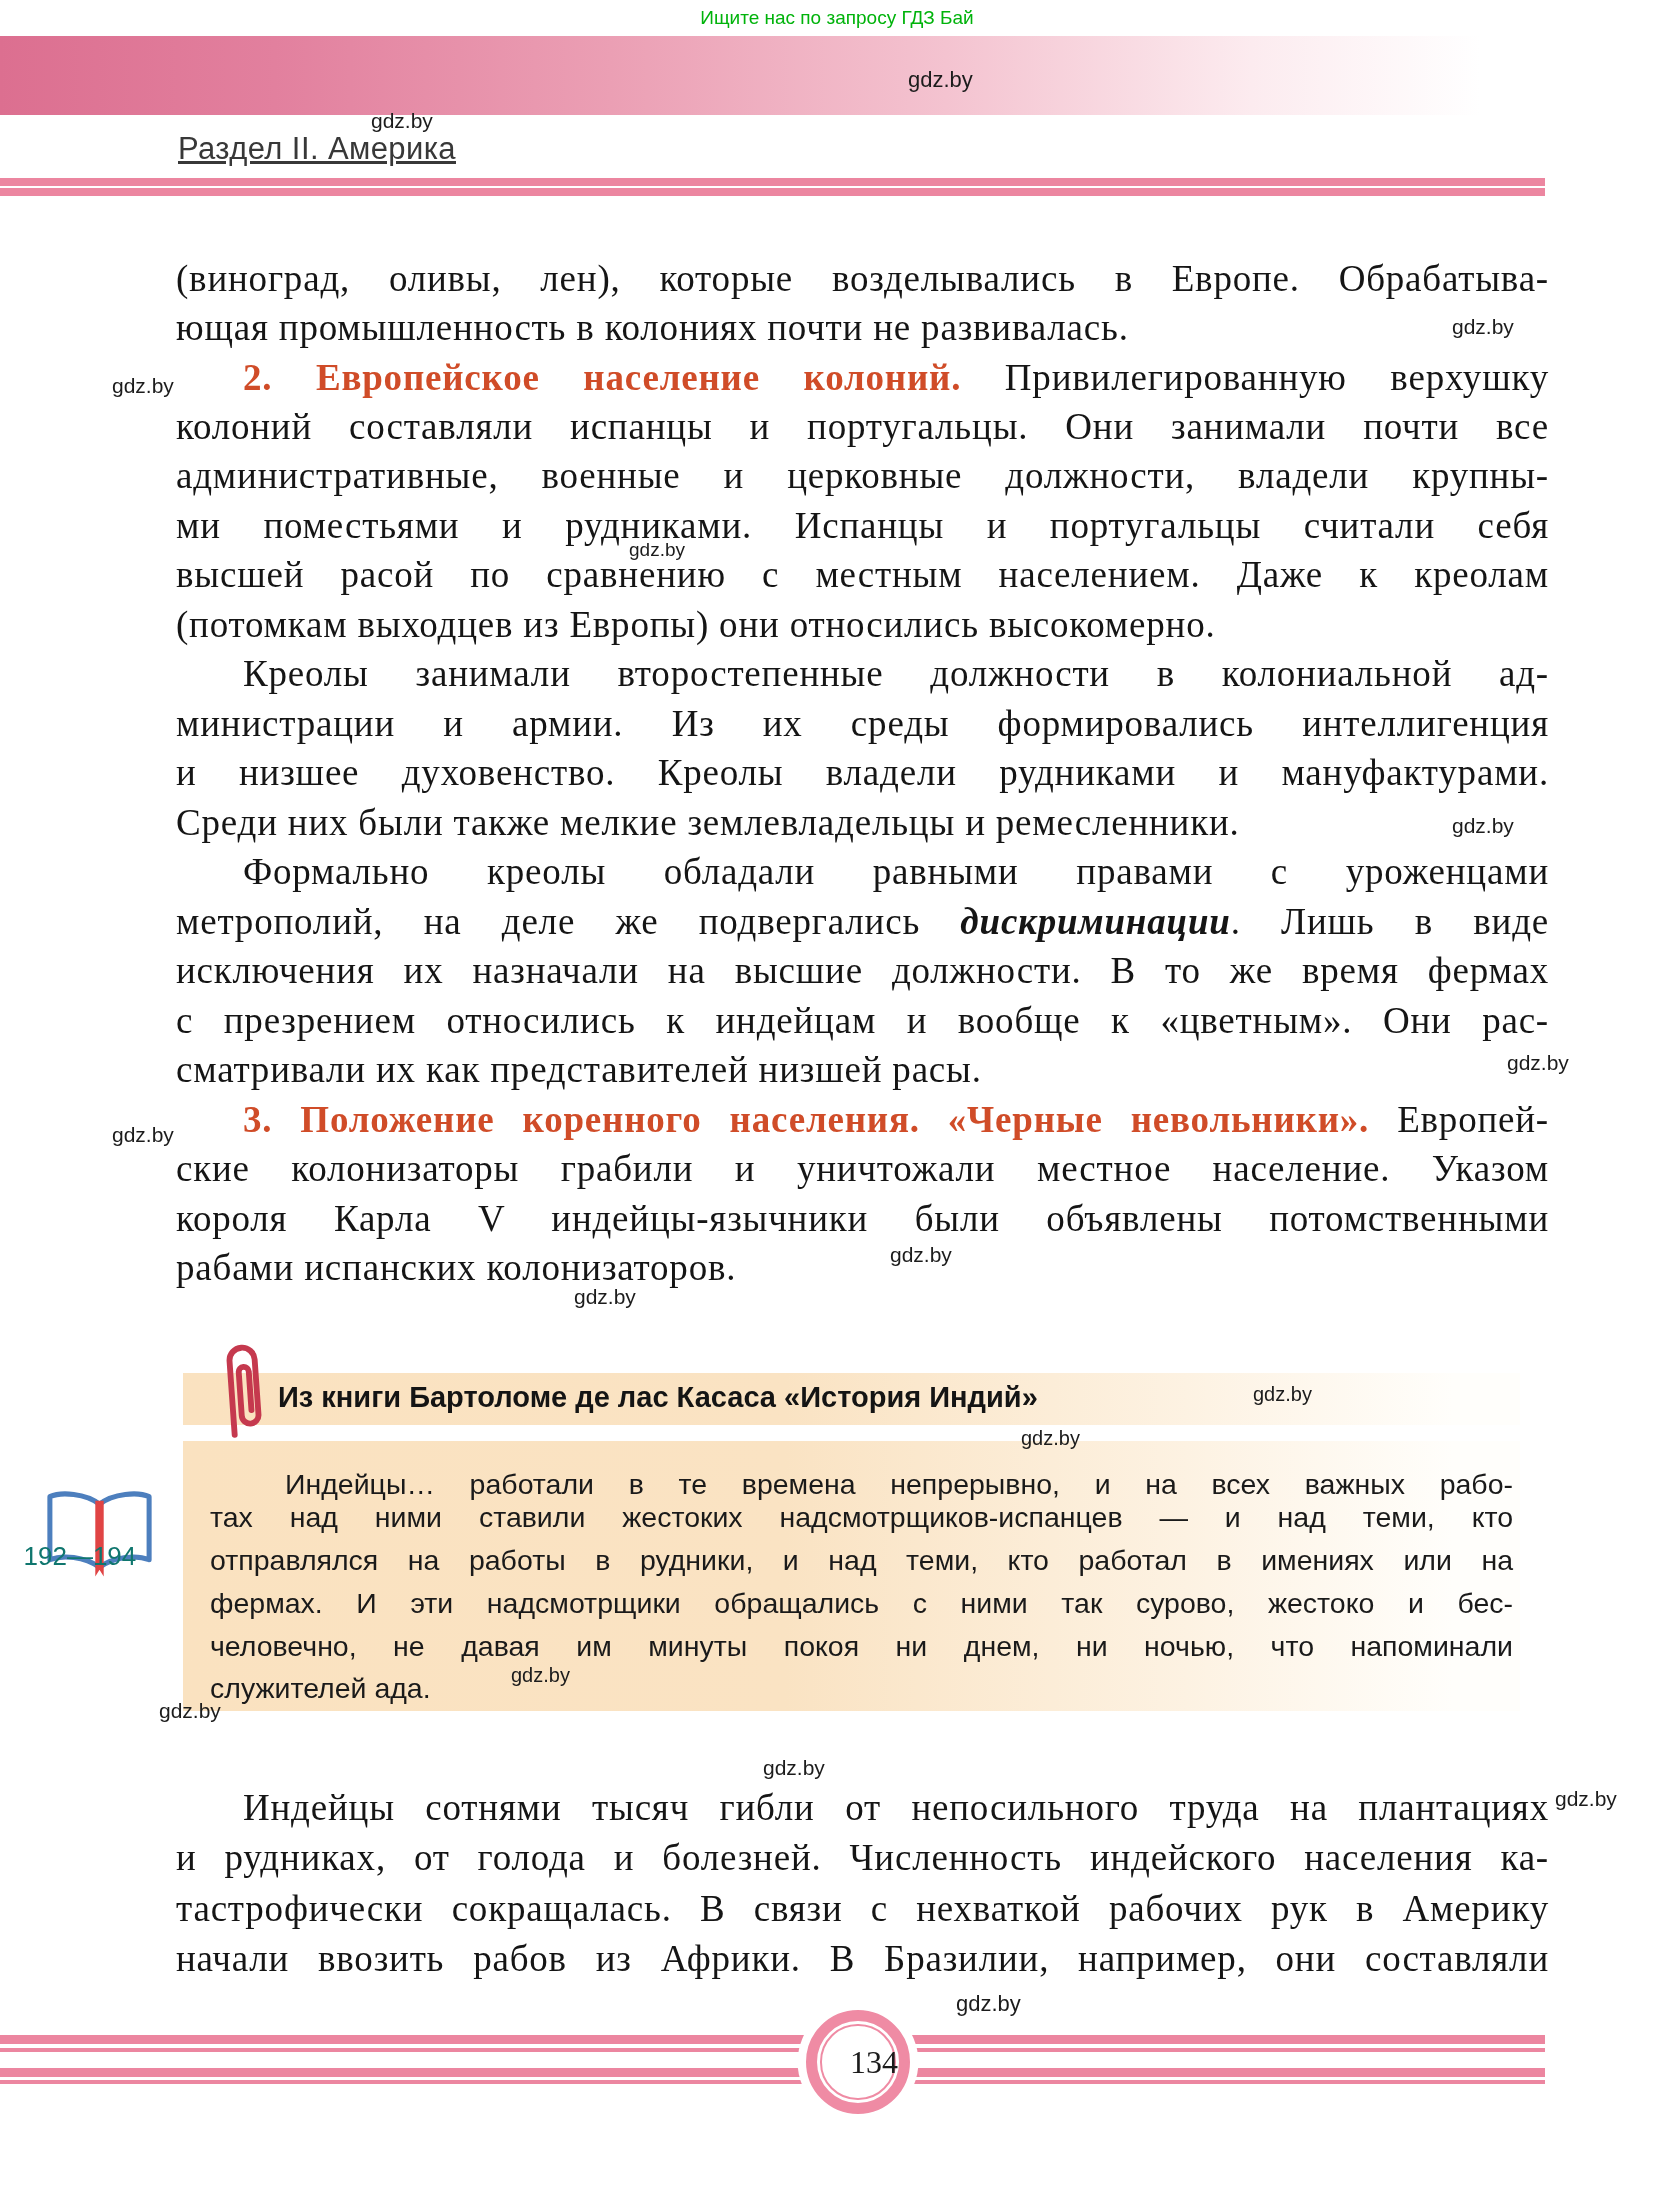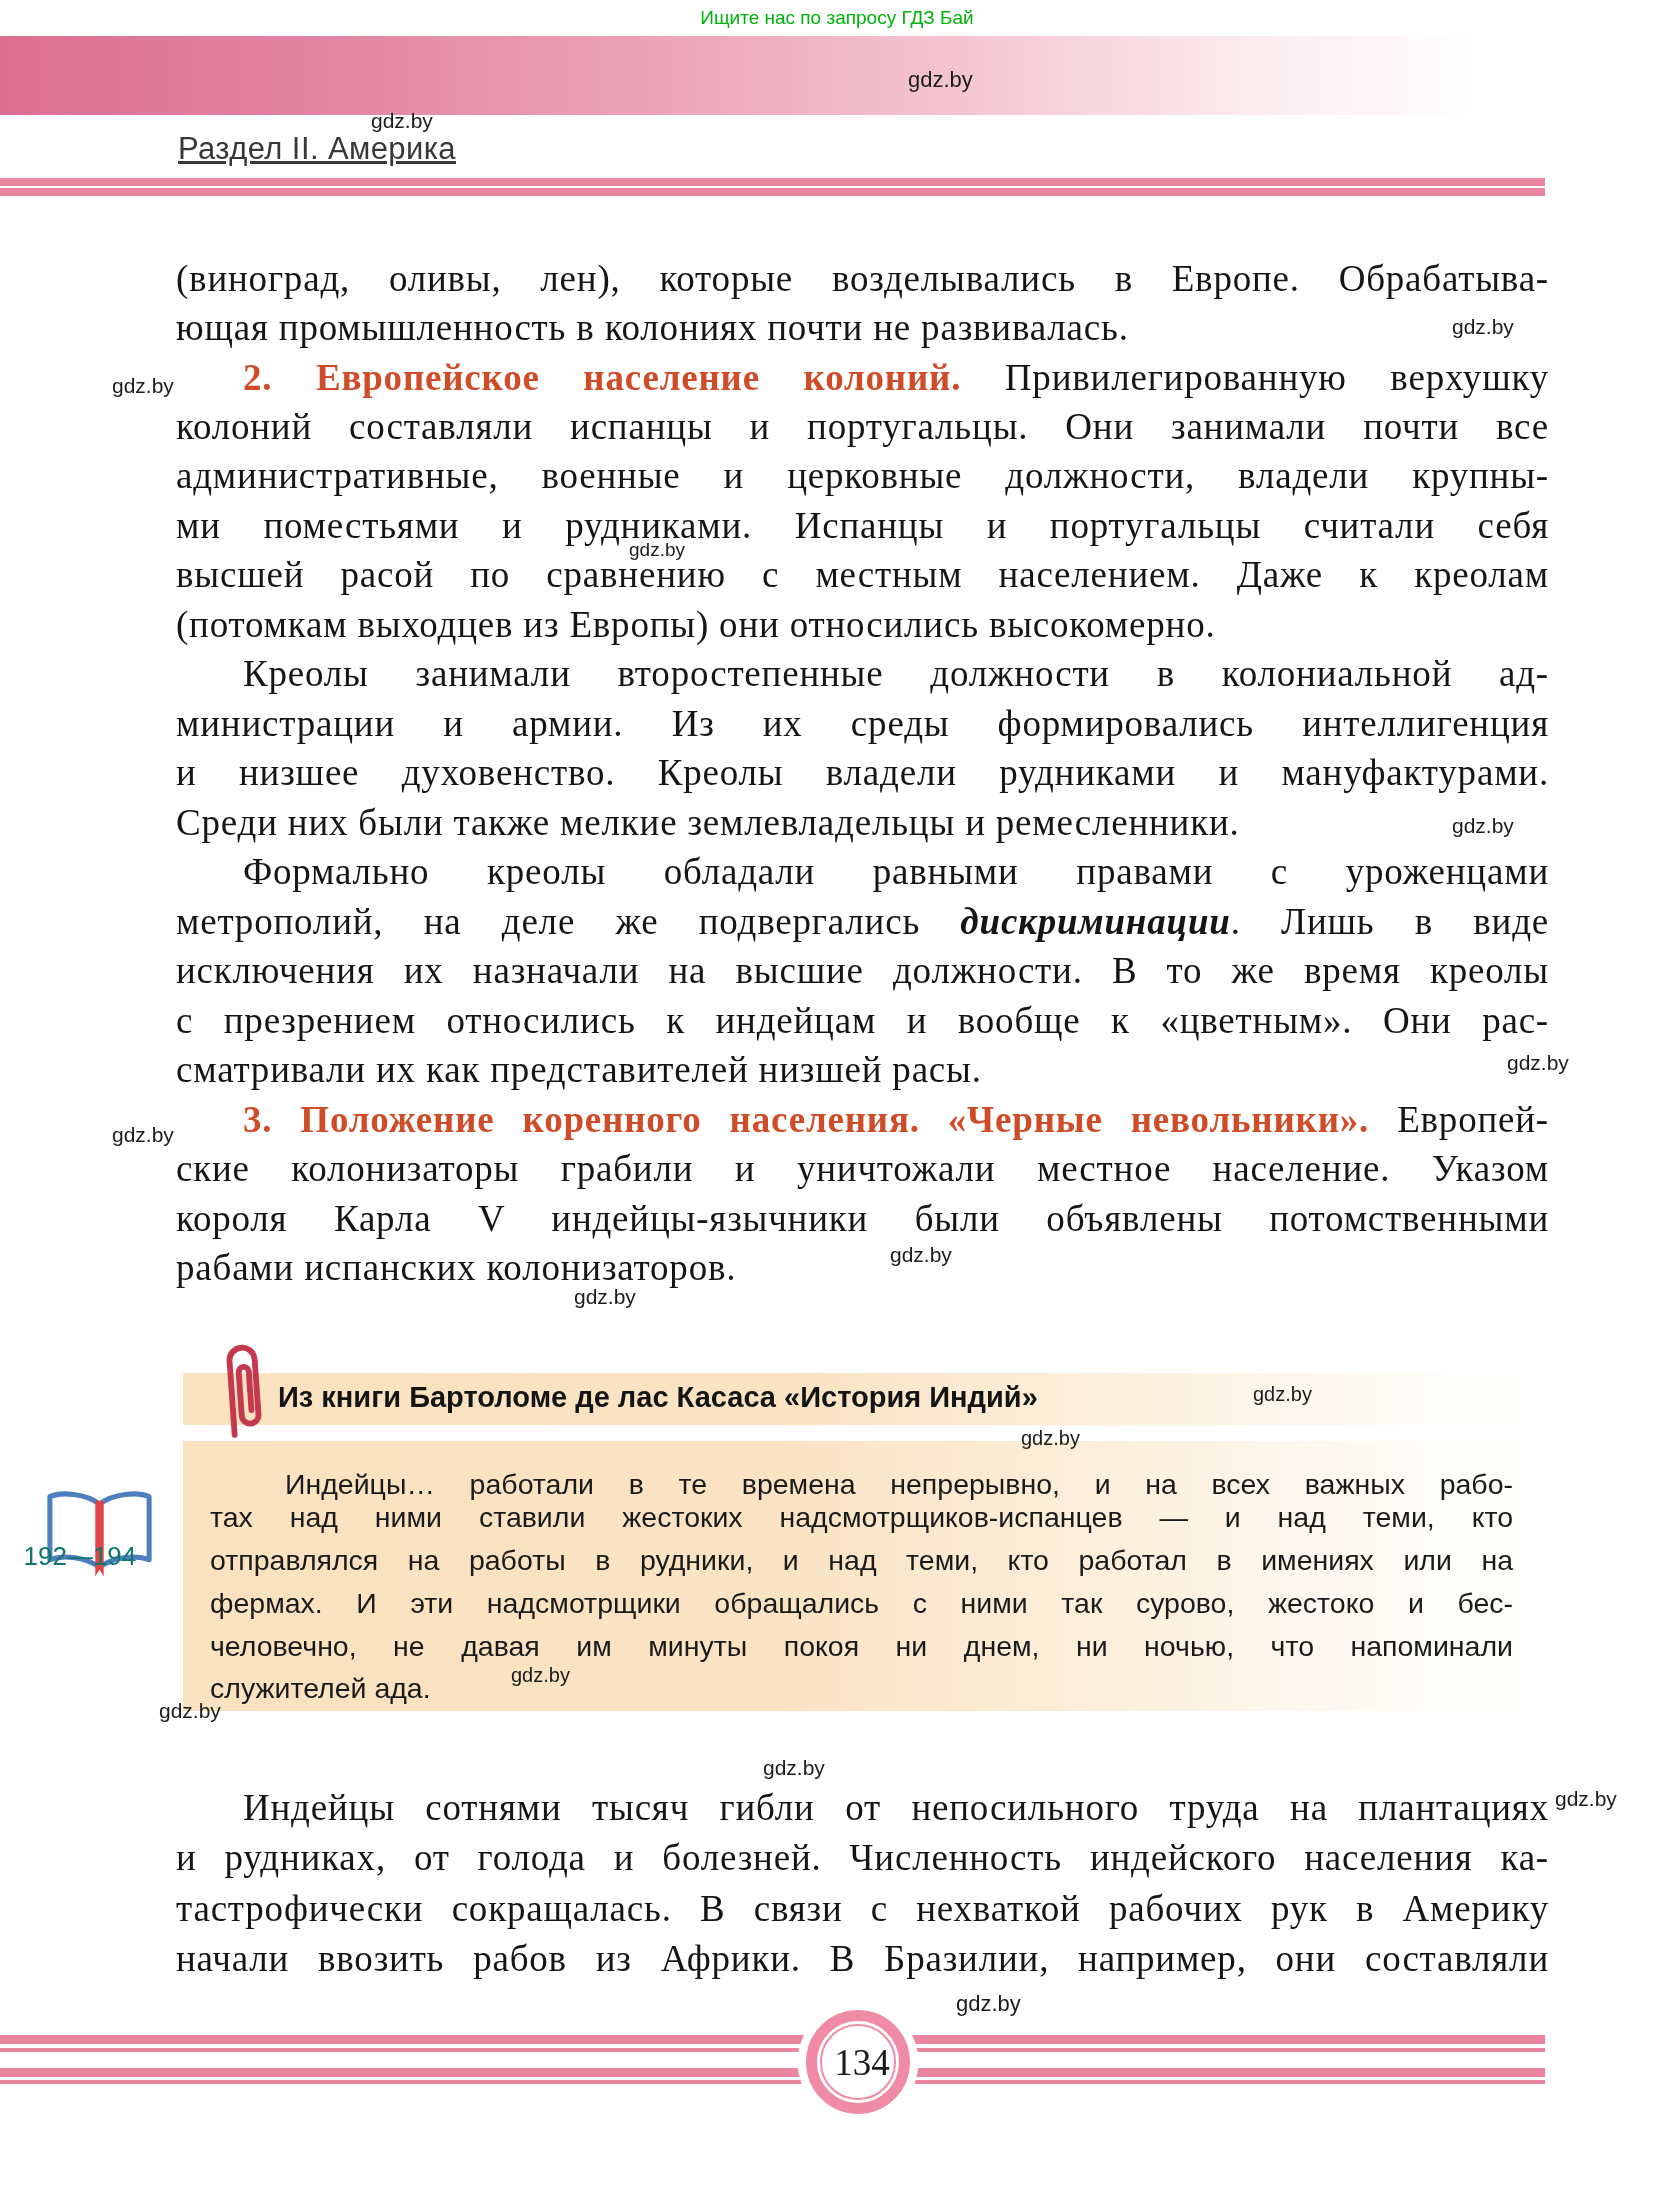--- a/index.html
+++ b/index.html
@@ -53,23 +53,23 @@
              font-size:26px;color:#0f766e;}
 
   .clip{position:absolute;left:213px;top:1337px;transform:rotate(-4deg);}
   .book{position:absolute;left:44px;top:1489px;}
 
   
   .badge{position:absolute;left:806px;top:2010px;width:82px;height:82px;border-radius:50%;
          border:11px solid #ef8ba4;background:#ffffff;box-shadow:0 0 0 8.4px #ffffff;}
   .badge:before{content:"";position:absolute;left:3.4px;top:3.4px;right:3.4px;bottom:3.4px;
                 border:2.5px solid #ef8ba4;border-radius:50%;}
-  .badge .num{position:absolute;left:4px;top:0;width:100%;height:100%;display:flex;
+  .badge .num{position:absolute;left:16px;top:0;width:100%;height:100%;display:flex;
               align-items:center;justify-content:center;
-              font-family:"Liberation Serif",serif;font-size:37px;color:#1b1b1b;}
+              font-family:"Liberation Serif",serif;font-size:32px;color:#1b1b1b;}
 
   .flinks{position:absolute;top:2167px;left:0;width:100%;text-align:center;
           font-size:22.6px;color:#1d3ed6;font-weight:500;cursor:pointer;}
 </style>
 </head>
 <body>
 
 <div id="page">
 
   <div class="promo">Ищите нас по запросу ГДЗ Бай</div>
@@ -89,21 +89,21 @@
   <div class="tl" style="top:454px">административные, военные и церковные должности, владели крупны-</div>
   <div class="tl" style="top:504px">ми поместьями и рудниками. Испанцы и португальцы считали себя</div>
   <div class="tl" style="top:553px">высшей расой по сравнению с местным населением. Даже к креолам</div>
   <div class="tl short" style="top:603px">(потомкам выходцев из Европы) они относились высокомерно.</div>
   <div class="tl ind" style="top:652px">Креолы занимали второстепенные должности в колониальной ад-</div>
   <div class="tl" style="top:702px">министрации и армии. Из их среды формировались интеллигенция</div>
   <div class="tl" style="top:751px">и низшее духовенство. Креолы владели рудниками и мануфактурами.</div>
   <div class="tl short" style="top:801px">Среди них были также мелкие землевладельцы и ремесленники.</div>
   <div class="tl ind" style="top:850px">Формально креолы обладали равными правами с уроженцами</div>
   <div class="tl" style="top:900px"><span>метрополий, на деле же подвергались </span><span class="bi">дискриминации</span><span>. Лишь в виде</span></div>
-  <div class="tl" style="top:949px">исключения их назначали на высшие должности. В то же время креолы</div>
+  <div class="tl" style="top:949px">исключения их назначали на высшие должности. В то же время фермах</div>
   <div class="tl" style="top:999px">с презрением относились к индейцам и вообще к «цветным». Они рас-</div>
   <div class="tl short" style="top:1048px">сматривали их как представителей низшей расы.</div>
   <div class="tl ind" style="top:1098px"><span class="oh">3. Положение коренного населения. «Черные невольники».</span><span> Европей-</span></div>
   <div class="tl" style="top:1147px">ские колонизаторы грабили и уничтожали местное население. Указом</div>
   <div class="tl" style="top:1197px">короля Карла V индейцы-язычники были объявлены потомственными</div>
   <div class="tl short" style="top:1246px">рабами испанских колонизаторов.</div>
 
   <div class="wm" style="left:1452px;top:315px;font-size:21px;">gdz.by</div>
   <div class="wm" style="left:112px;top:374px;font-size:21px;">gdz.by</div>
   <div class="wm" style="left:629px;top:539px;font-size:19px;">gdz.by</div>

